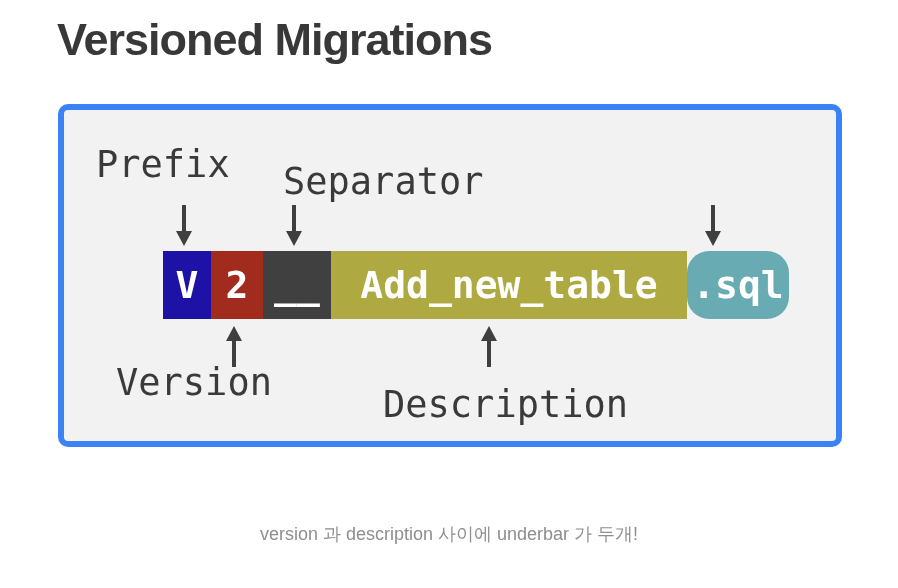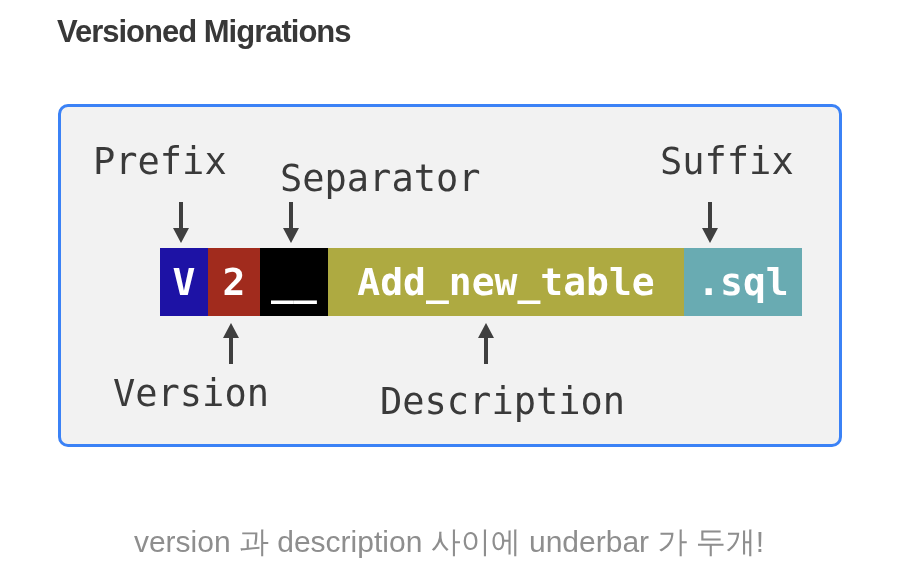--- a/index.html
+++ b/index.html
@@ -7,47 +7,47 @@
     position:relative;
     width:898px;height:588px;
     background:#ffffff;
     overflow:hidden;
     font-family:"Liberation Sans", sans-serif;
   }
   .title{
     position:absolute;
     left:57px;top:14px;
     margin:0;
-    font-size:31px;
+    font-size:45px;
     font-weight:700;
     letter-spacing:-1px;
     color:#383838;
     font-family:"Liberation Sans", sans-serif;
   }
   .panel{
     position:absolute;
     left:58px;top:104px;
     width:784px;height:343px;
     background:#f2f2f2;
-    border:3px solid #3b82f6;
+    border:6px solid #3b82f6;
     border-radius:10px;
     box-sizing:border-box;
   }
   .diag-label{
     position:absolute;
     font-family:"DejaVu Sans Mono","Liberation Mono",monospace;
     font-size:37px;
     color:#3a3a3a;
     white-space:nowrap;
     line-height:1;
   }
   .lbl-prefix{left:32px;top:36px;}
   .lbl-separator{left:219px;top:36px;margin-top:17px;}
   .lbl-suffix{left:599px;top:36px;}
-  .lbl-version{left:52px;top:268px;}
+  .lbl-version{left:52px;top:254px;}
   .lbl-description{left:319px;top:276px;}
   .arrow{
     position:absolute;
     width:18px;height:42px;
   }
   .ar-d1{left:111px;top:94px;}
   .ar-d2{left:221px;top:94px;}
   .ar-d3{left:640px;top:94px;}
   .ar-u1{left:161px;top:216px;}
   .ar-u2{left:416px;top:216px;}
@@ -65,61 +65,60 @@
     color:#ffffff;
     font-family:"DejaVu Sans Mono","Liberation Mono",monospace;
     font-weight:700;
     font-size:38px;
     white-space:pre;
   }
   .seg-0{width:48px;}
   .seg-1{width:52px;}
   .seg-2{width:68px;}
   .seg-3{width:356px;}
-  .seg-4{width:118px;}
+  .seg-4{width:102px;border-radius:22px;}
   .caption{
     position:absolute;
     left:0;top:522px;
     width:898px;
     text-align:center;
-    font-size:30px;
+    font-size:18px;
     color:#8e8e8e;
     font-family:"Liberation Sans", sans-serif;
   }
 </style>
 </head>
 <body>
 
 <div class="canvas">
 
   <h1 class="title">Versioned Migrations</h1>
 
   <div class="panel">
 
     <div class="diag-label lbl-prefix">Prefix</div>
     <div class="diag-label lbl-separator">Separator</div>
-    <div class="diag-label lbl-suffix">Suffix</div>
 
     <svg class="arrow ar-d1" viewBox="0 0 18 42">
       <line x1="9" y1="1" x2="9" y2="29" stroke="#3f3f3f" stroke-width="4"></line>
       <polygon points="1,27 17,27 9,42" fill="#3f3f3f"></polygon>
     </svg>
     <svg class="arrow ar-d2" viewBox="0 0 18 42">
       <line x1="9" y1="1" x2="9" y2="29" stroke="#3f3f3f" stroke-width="4"></line>
       <polygon points="1,27 17,27 9,42" fill="#3f3f3f"></polygon>
     </svg>
     <svg class="arrow ar-d3" viewBox="0 0 18 42">
       <line x1="9" y1="1" x2="9" y2="29" stroke="#3f3f3f" stroke-width="4"></line>
       <polygon points="1,27 17,27 9,42" fill="#3f3f3f"></polygon>
     </svg>
 
     <div class="bar">
       <div class="seg seg-0" style="background-color: rgb(29, 18, 165);">V</div>
       <div class="seg seg-1" style="background-color: rgb(161, 43, 29);">2</div>
-      <div class="seg seg-2" style="background-color: #000000;">__</div>
+      <div class="seg seg-2" style="background-color: #404040;">__</div>
       <div class="seg seg-3" style="background-color: rgb(174, 170, 65);">Add_new_table</div>
       <div class="seg seg-4" style="background-color: rgb(105, 171, 178);">.sql</div>
     </div>
 
     <svg class="arrow ar-u1" viewBox="0 0 18 42">
       <polygon points="1,15 17,15 9,0" fill="#3f3f3f"></polygon>
       <line x1="9" y1="13" x2="9" y2="41" stroke="#3f3f3f" stroke-width="4"></line>
     </svg>
     <svg class="arrow ar-u2" viewBox="0 0 18 42">
       <polygon points="1,15 17,15 9,0" fill="#3f3f3f"></polygon>

